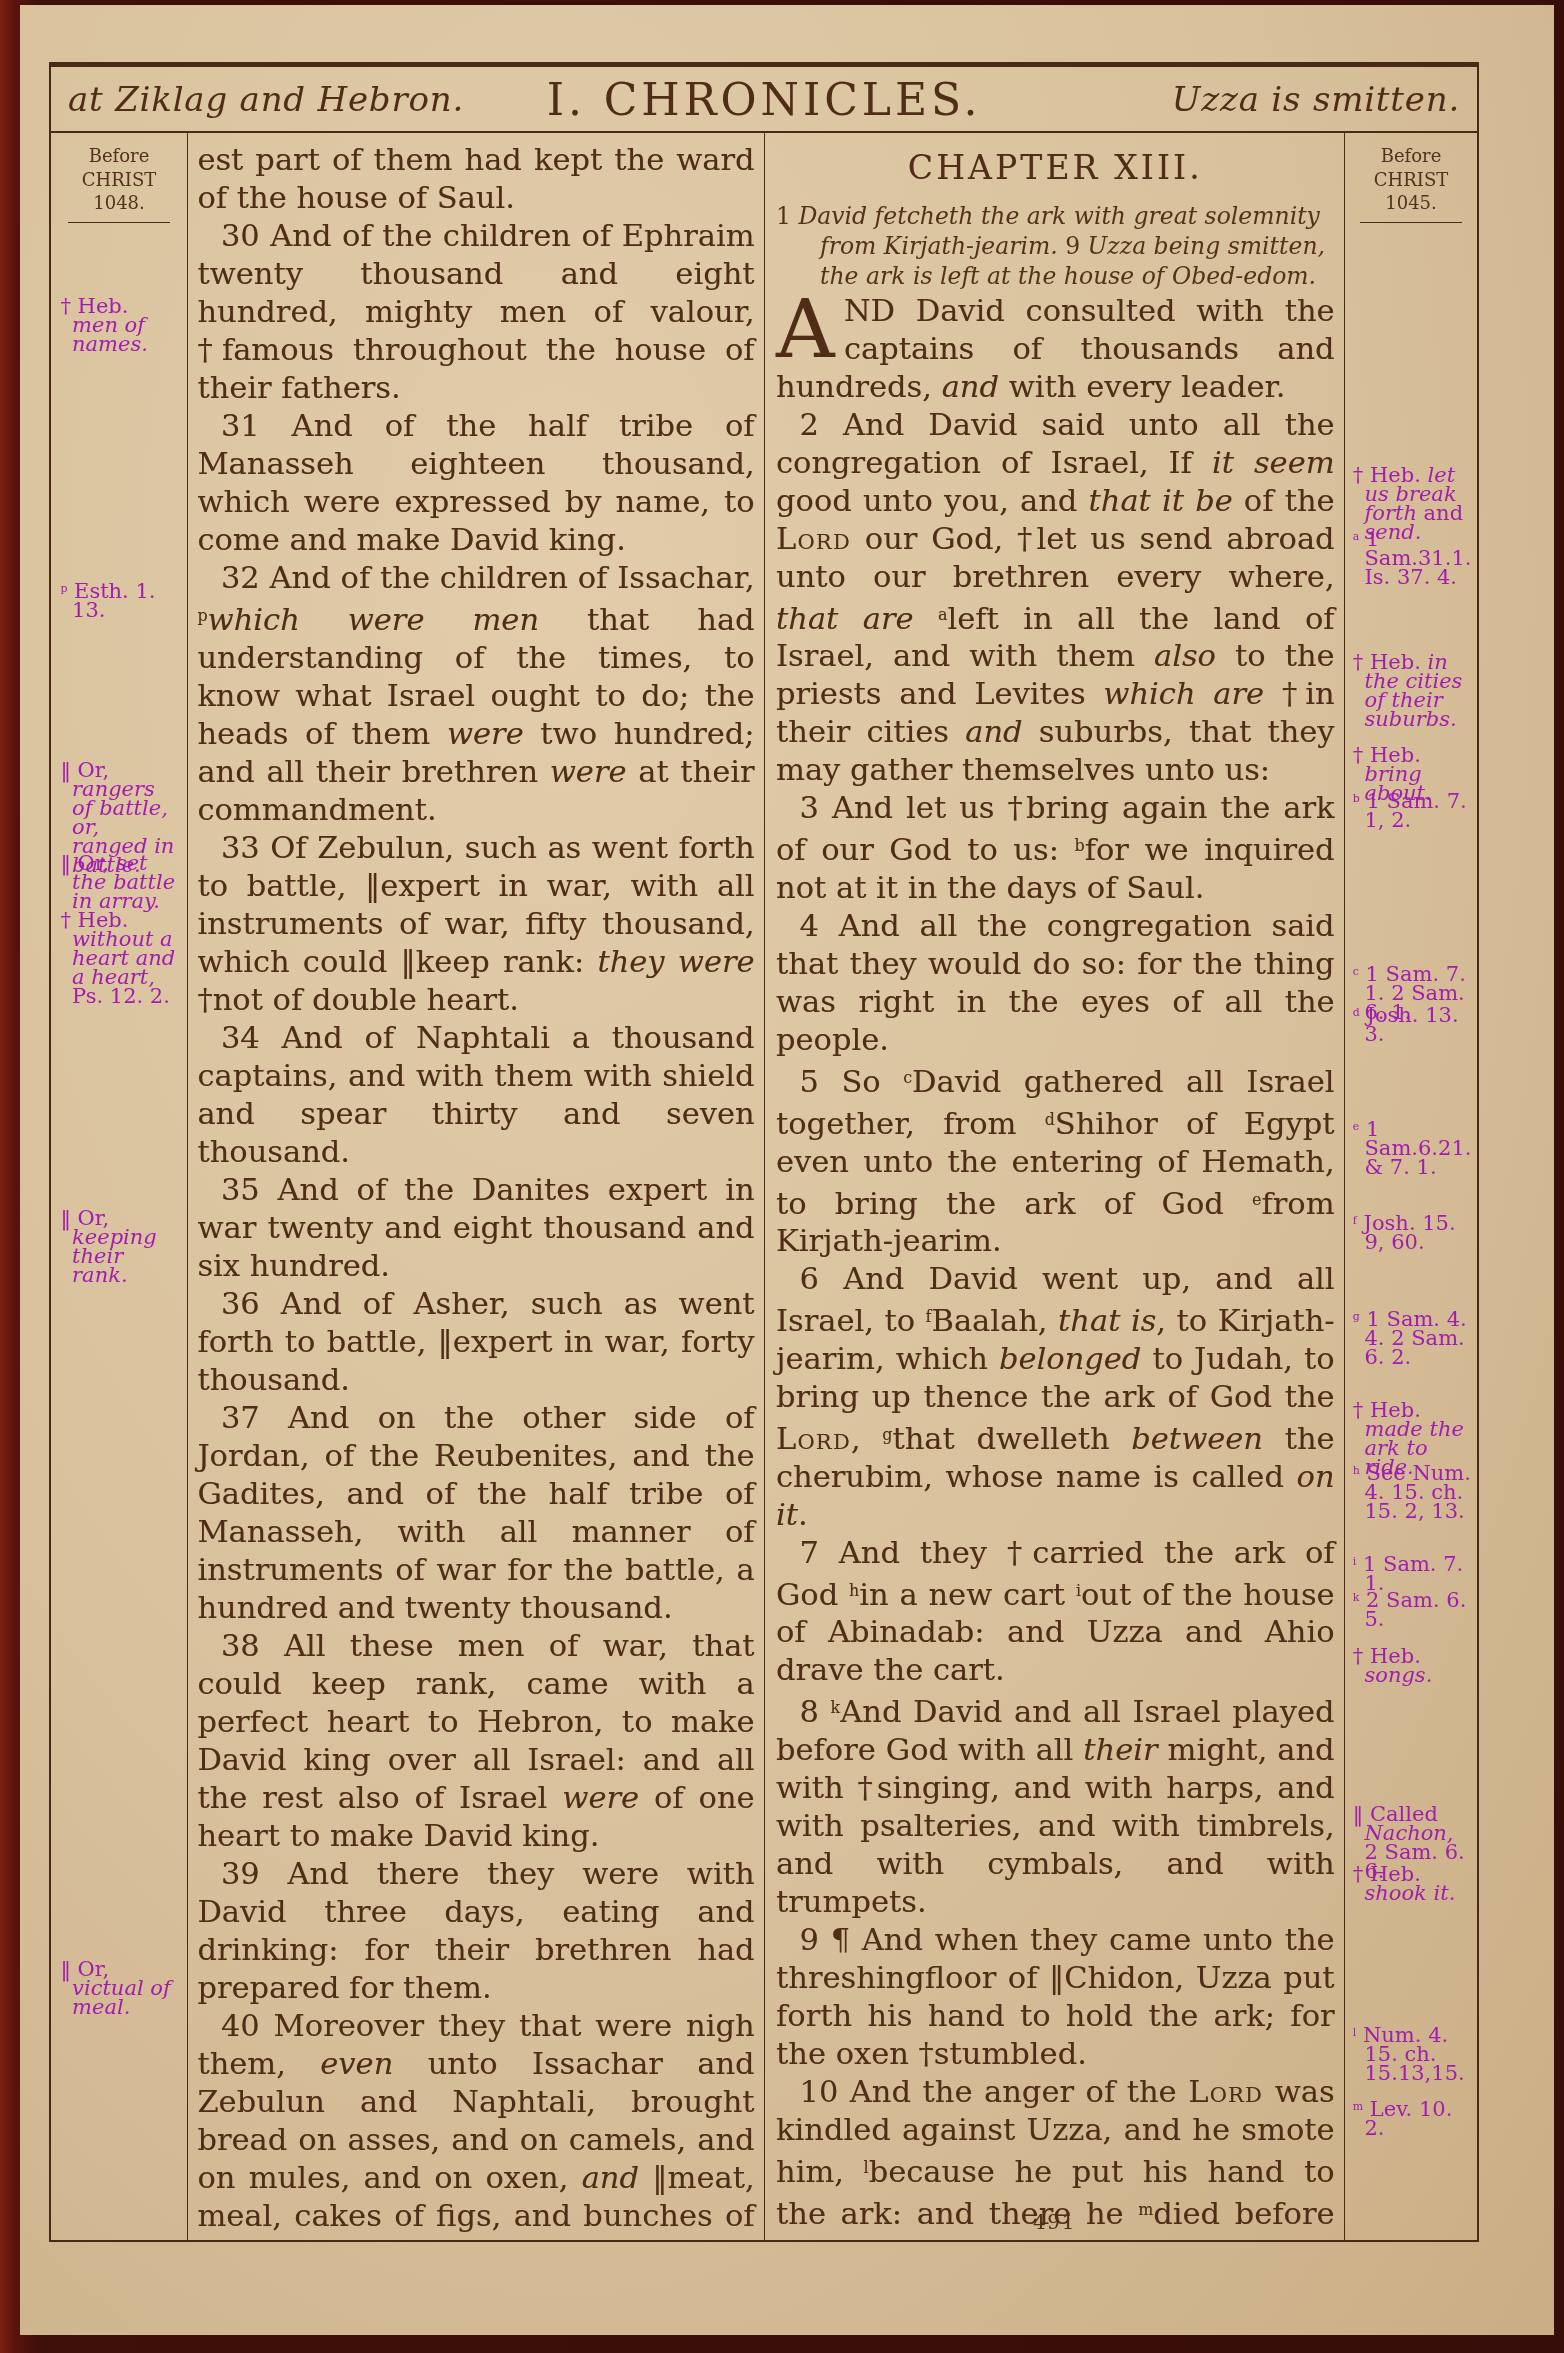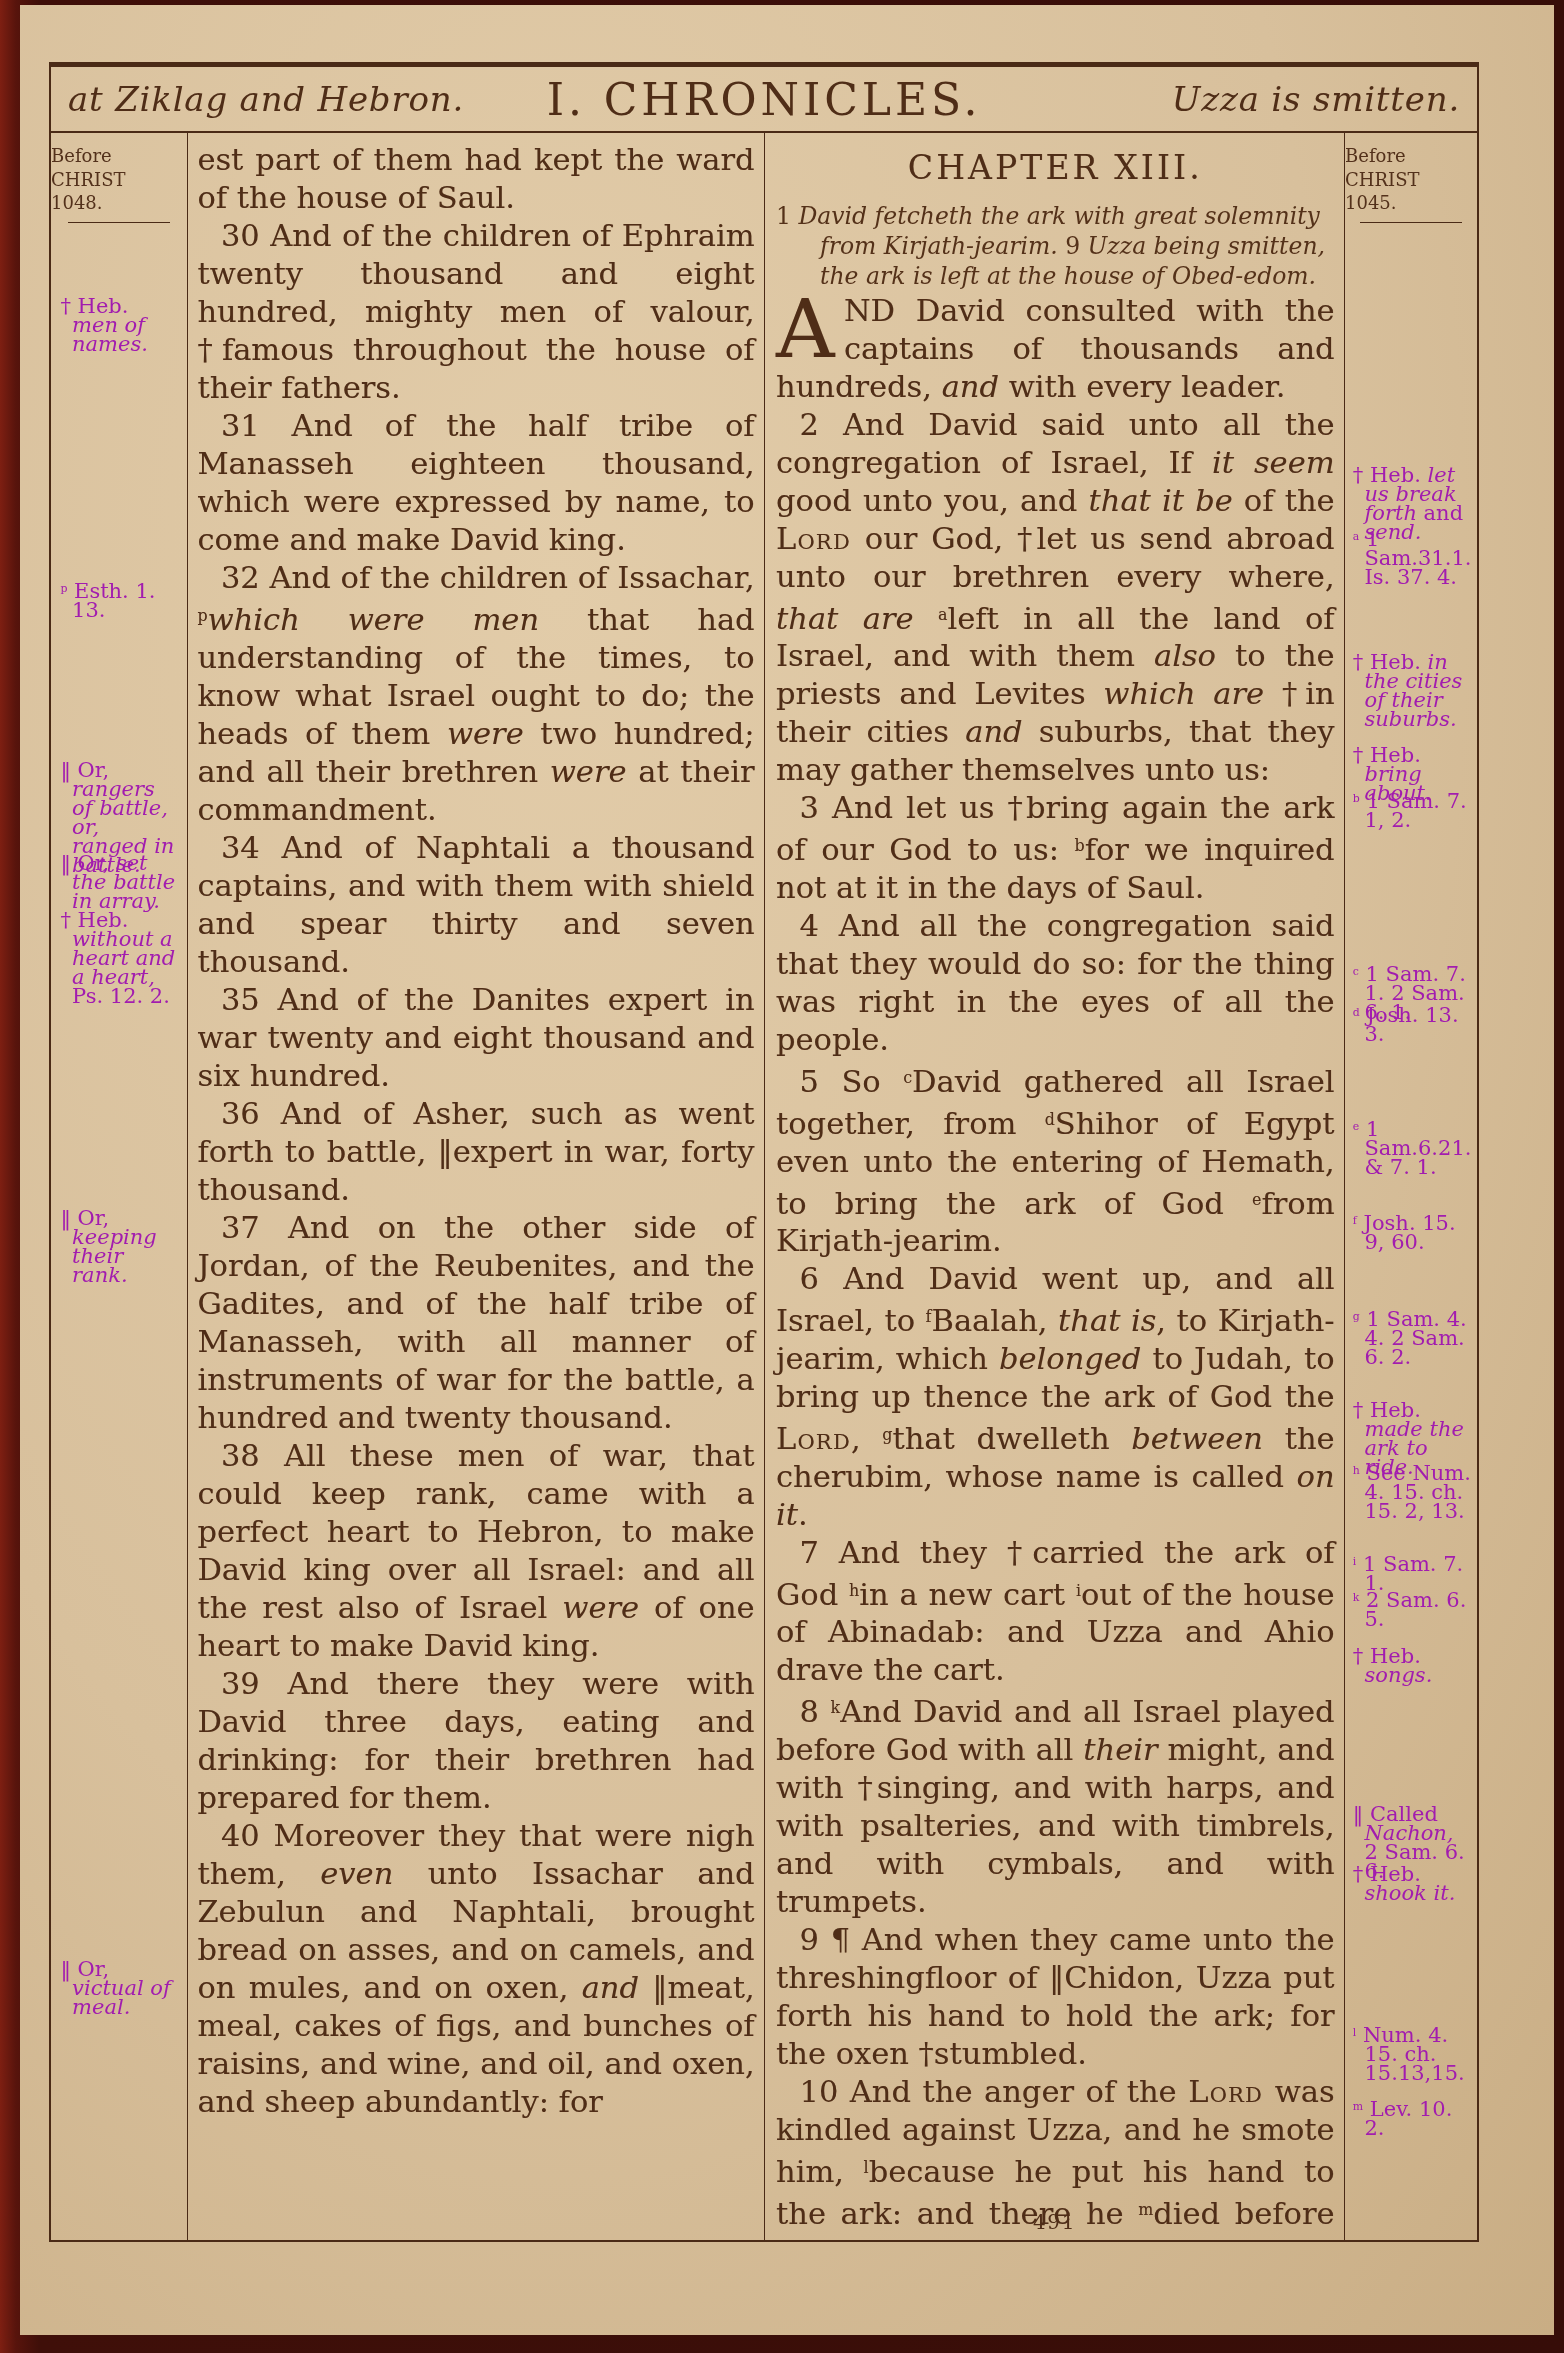--- a/index.html
+++ b/index.html
@@ -28,21 +28,21 @@
   .book-title {
     position:absolute; left:0; right:0; text-align:center;
     font-size:44px; letter-spacing:3.9px; font-style:normal;
   }
   .content { display:flex; height:calc(100% - 66px); }
   .lmargin { width:137px; border-right:1.6px solid #4a2a16; position:relative; }
   .lcol { width:577px; border-right:1.6px solid #4a2a16; padding:7.8px 9.4px 0 9.4px; overflow:hidden; }
   .rcol { width:580px; border-right:1.6px solid #4a2a16; padding:11px 9.4px 0 11px; overflow:hidden; position:relative; }
   .rmargin { flex:1; position:relative; }
 
-  .bc-head { position:absolute; top:11px; left:0; width:100%; text-align:left;
+  .bc-head { position:absolute; top:11px; left:0; width:100%; text-align:center;
     font-size:18px; line-height:23.5px; color:#53311b; }
   .bc-rule { width:102px; margin:7.8px auto 0; border-top:1.6px solid #4a2a16; }
 
   .note { position:absolute; left:9.4px; width:119px; font-size:21px; line-height:19px;
     padding-left:11.7px; text-indent:-11.7px; color:#a21caf; }
   .rmargin .note { left:7.8px; width:119px; }
 
   .para { font-size:30.5px; line-height:38px; text-align:justify; text-indent:23.5px;
     text-shadow:0.2px 0.2px 0 rgba(80,45,20,.30); }
   .para.cont { text-indent:0; }
@@ -93,20 +93,21 @@
       <div class="note" style="top:778px"><span class="seg-n">† Heb. </span><span class="seg-i">without a heart and a heart,</span><span class="seg-n"> Ps. 12. 2.</span></div>
       <div class="note" style="top:1076px"><span class="seg-n">‖ Or, </span><span class="seg-i">keeping their rank.</span></div>
       <div class="note" style="top:1827px"><span class="seg-n">‖ Or, </span><span class="seg-i">victual of meal.</span></div>
     </div>
 
     <div class="lcol">
         <div class="para cont"><span class="seg-n">est part of them had kept the ward of the house of Saul.</span></div>
         <div class="para"><span class="seg-n">30 And of the children of Ephraim twenty thousand and eight hundred, mighty men of valour, †famous throughout the house of their fathers.</span></div>
         <div class="para"><span class="seg-n">31 And of the half tribe of Manasseh eighteen thousand, which were expressed by name, to come and make David king.</span></div>
         <div class="para"><span class="seg-n">32 And of the children of Issachar, </span><span class="seg-r">p</span><span class="seg-i">which were men</span><span class="seg-n"> that had understanding of the times, to know what Israel ought to do; the heads of them </span><span class="seg-i">were</span><span class="seg-n"> two hundred; and all their brethren </span><span class="seg-i">were</span><span class="seg-n"> at their commandment.</span></div>
+        <div class="para"><span class="seg-n">33 Of Zebulun, such as went forth to battle, ‖expert in war, with all instruments of war, fifty thousand, which could ‖keep rank: </span><span class="seg-i">they were</span><span class="seg-n"> †not of double heart.</span></div>
         <div class="para"><span class="seg-n">34 And of Naphtali a thousand captains, and with them with shield and spear thirty and seven thousand.</span></div>
         <div class="para"><span class="seg-n">35 And of the Danites expert in war twenty and eight thousand and six hundred.</span></div>
         <div class="para"><span class="seg-n">36 And of Asher, such as went forth to battle, ‖expert in war, forty thousand.</span></div>
         <div class="para"><span class="seg-n">37 And on the other side of Jordan, of the Reubenites, and the Gadites, and of the half tribe of Manasseh, with all manner of instruments of war for the battle, a hundred and twenty thousand.</span></div>
         <div class="para"><span class="seg-n">38 All these men of war, that could keep rank, came with a perfect heart to Hebron, to make David king over all Israel: and all the rest also of Israel </span><span class="seg-i">were</span><span class="seg-n"> of one heart to make David king.</span></div>
         <div class="para"><span class="seg-n">39 And there they were with David three days, eating and drinking: for their brethren had prepared for them.</span></div>
         <div class="para"><span class="seg-n">40 Moreover they that were nigh them, </span><span class="seg-i">even</span><span class="seg-n"> unto Issachar and Zebulun and Naphtali, brought bread on asses, and on camels, and on mules, and on oxen, </span><span class="seg-i">and</span><span class="seg-n"> ‖meat, meal, cakes of figs, and bunches of raisins, and wine, and oil, and oxen, and sheep abundantly: for </span></div>
       </div>
 
     <div class="rcol">

